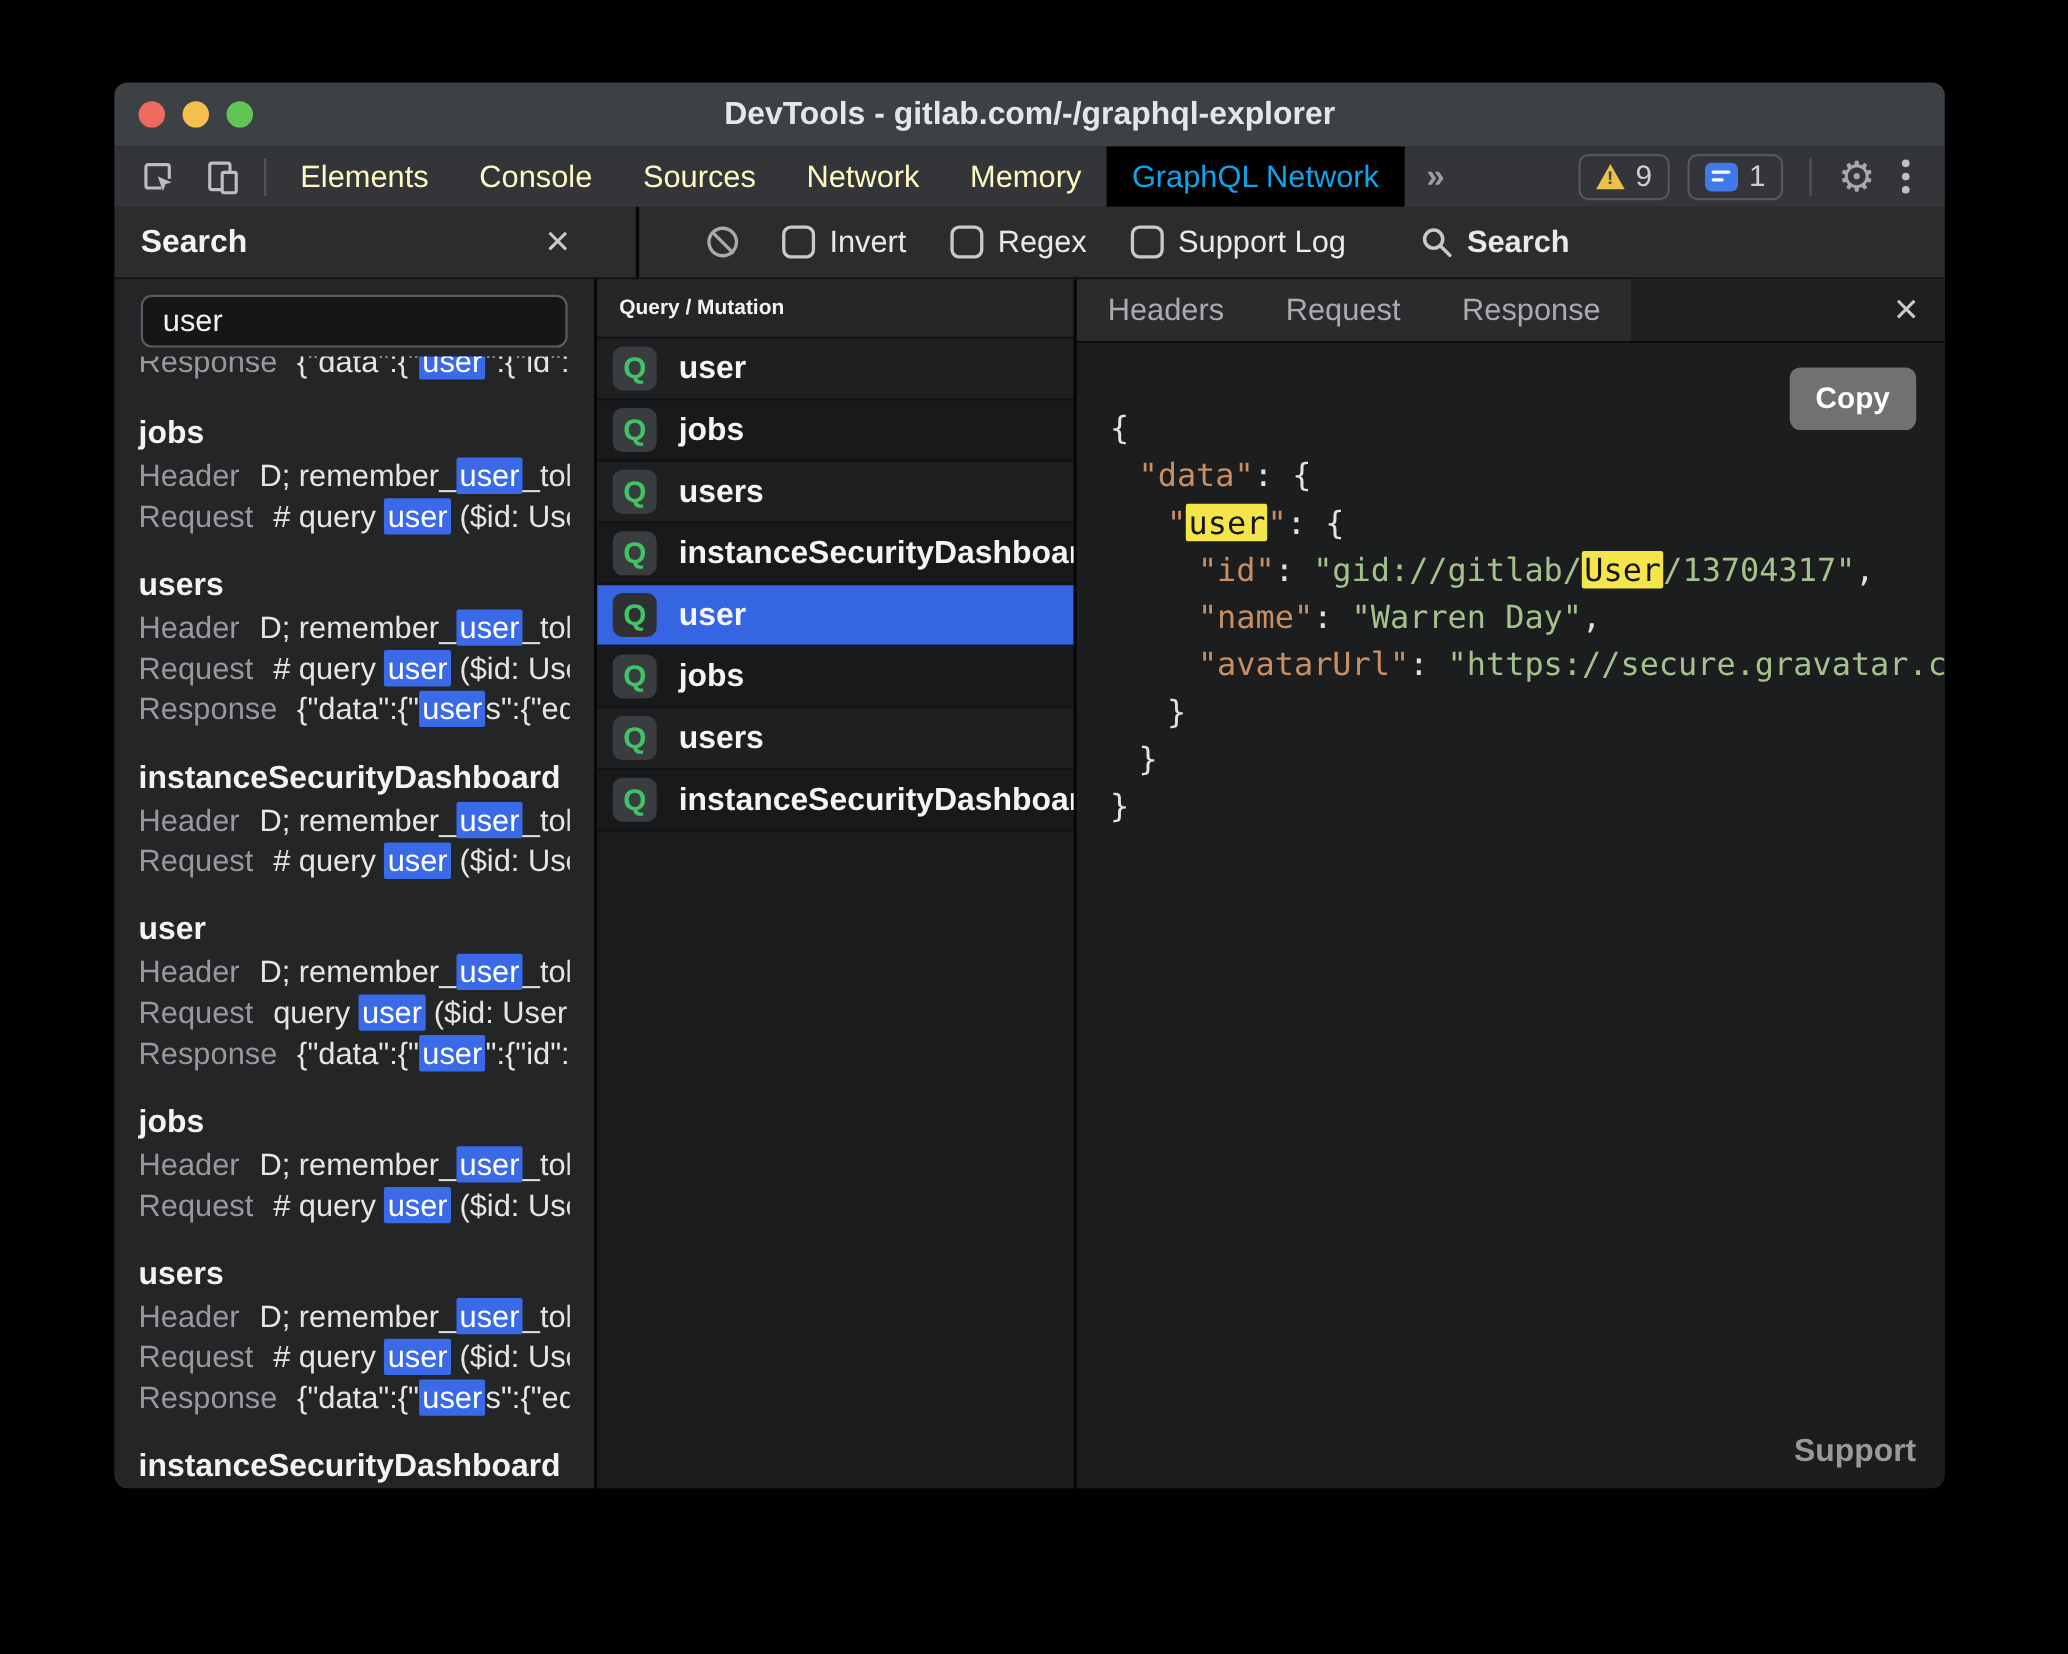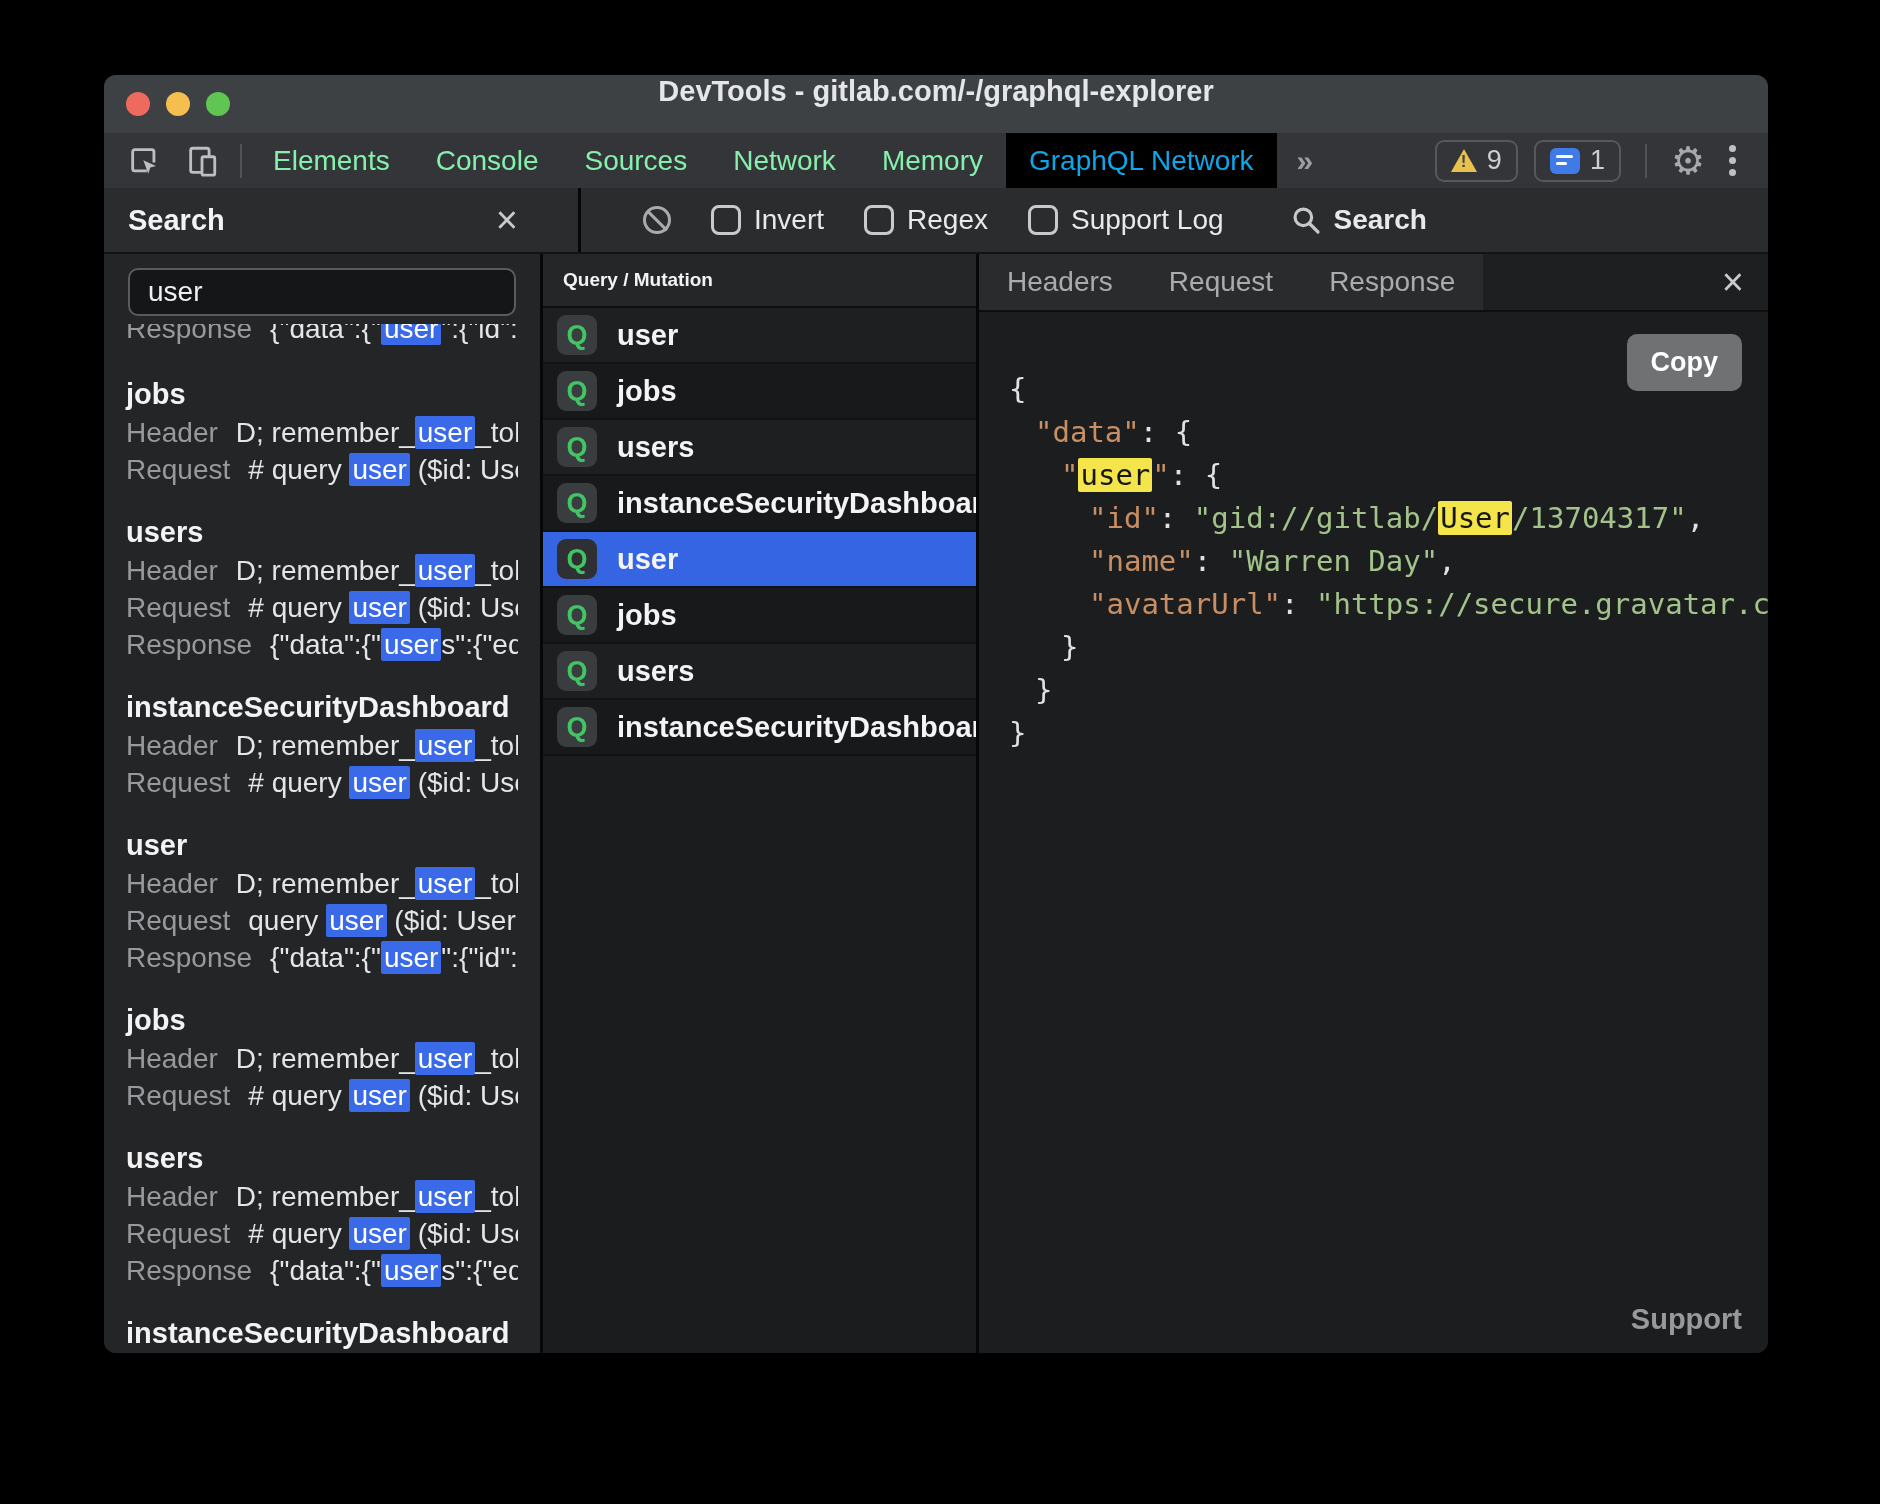--- a/index.html
+++ b/index.html
@@ -4,32 +4,32 @@
 <style>
   html,body{margin:0;padding:0;width:1880px;height:1504px;background:#000;overflow:hidden;
     font-family:"Liberation Sans",sans-serif;-webkit-font-smoothing:antialiased;}
   *{box-sizing:border-box;}
 
   .window{position:absolute;left:104px;top:75px;width:1664px;height:1278px;background:#232527;
     border-radius:12px;overflow:hidden;display:flex;flex-direction:column;}
 
   
   .titlebar{height:58px;background:#3E4144;flex:0 0 auto;position:relative;
-    display:flex;align-items:flex-start;justify-content:center;}
+    display:flex;align-items:center;justify-content:center;}
   .traffic{position:absolute;left:22px;top:17px;display:flex;gap:16px;}
   .light{width:24px;height:24px;border-radius:50%;}
   .light.red{background:#EE6A5F;} .light.yellow{background:#F5BF4F;} .light.green{background:#61C554;}
   .win-title{color:#E5E6E7;font-size:29px;font-weight:bold;}
 
   
   .toolbar{height:55px;background:#333538;flex:0 0 auto;display:flex;align-items:stretch;}
   .tb-icons{display:flex;align-items:center;padding:0 10px 0 20px;gap:18px;}
   .tb-icon{display:flex;align-items:center;justify-content:center;width:40px;height:40px;}
   .tb-sep{width:2px;height:34px;background:#515356;margin:auto 8px;}
-  .tb-tab{display:flex;align-items:center;padding:0 23px;font-size:28px;color:#86efac;}
+  .tb-tab{display:flex;align-items:center;padding:0 23px;font-size:28px;color:#fef9c3;}
   .tb-tab.active{background:#000;color:#0ea5e9;}
   .chevrons{display:flex;align-items:center;padding:0 20px;color:#9B9DA0;font-size:30px;font-weight:bold;letter-spacing:-2px;}
   .tb-spacer{flex:1;}
   .tb-right{display:flex;align-items:center;gap:16px;padding-right:24px;}
   .badge{display:flex;align-items:center;gap:10px;height:42px;padding:0 14px;
     border:2px solid #56585B;border-radius:9px;color:#CDCECF;font-size:27px;}
   .warn-tri{width:0;height:0;border-left:13px solid transparent;border-right:13px solid transparent;
     border-bottom:23px solid #E9C24C;position:relative;}
   .warn-tri::after{content:"!";position:absolute;left:-3px;top:3px;font-size:17px;font-weight:bold;color:#454545;}
   .msg-icon{width:30px;height:26px;background:#3F7BE8;border-radius:6px;position:relative;}

